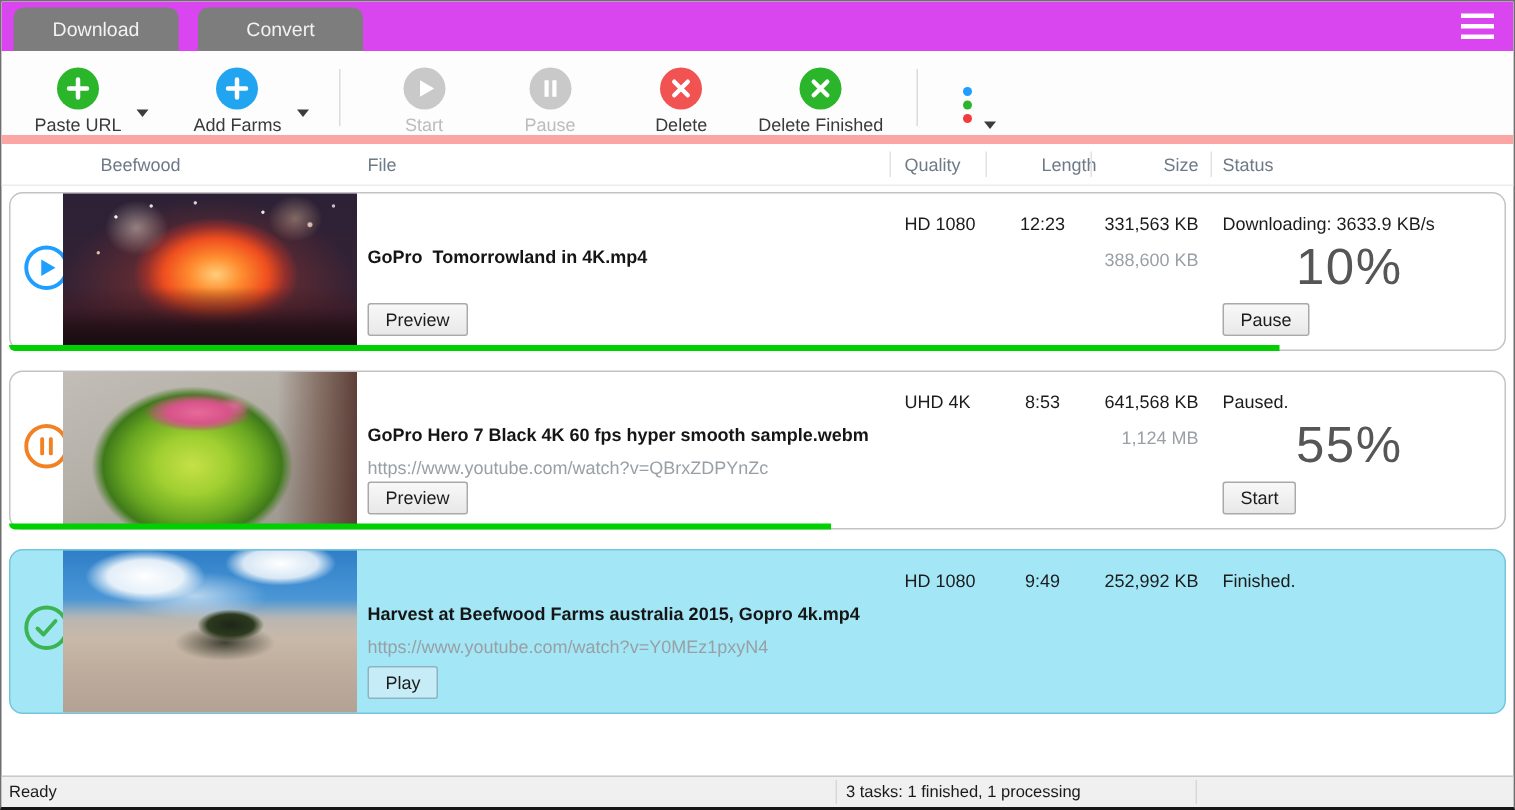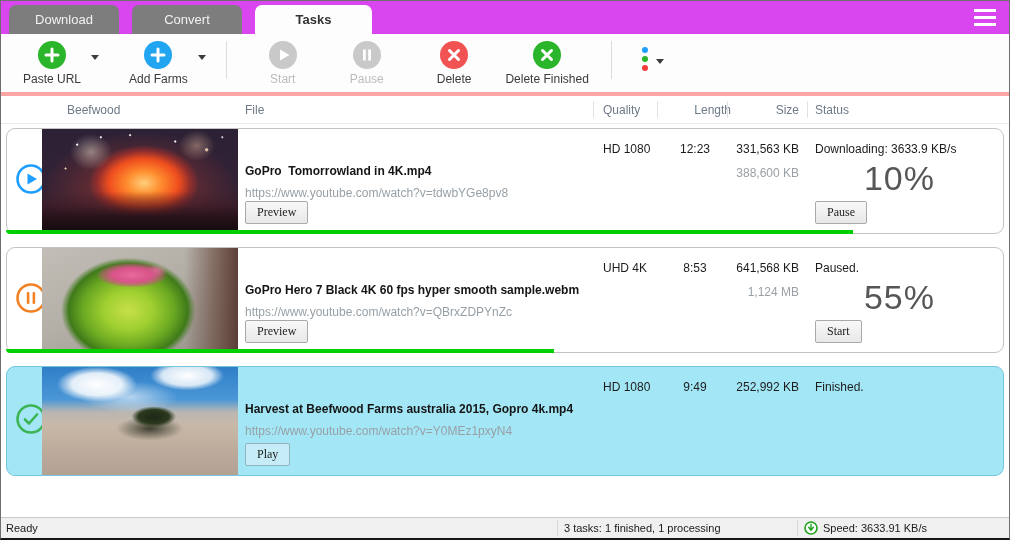--- a/index.html
+++ b/index.html
@@ -12,21 +12,21 @@
   
   .titlebar { position:relative; height:33px; background:#d946ef; display:flex; align-items:flex-end; padding-left:8px; }
   .tab { width:110px; height:29px; display:flex; align-items:center; justify-content:center;
          font-size:13px; border-radius:7px 7px 0 0; margin-right:13px; cursor:pointer; }
   .tab.inactive { background:#7d7d7d; color:#f2f2f2; }
   .tab.active { width:117px; background:#fdfdfd; color:#333; font-weight:bold; }
   .hamburger { position:absolute; right:13px; top:8px; display:flex; flex-direction:column; gap:4px; cursor:pointer; }
   .hamburger div { width:22px; height:3px; background:#fff; }
 
   
-  .toolbar { height:62px; background:#fdfdfd; border-bottom:4px solid #fca5a5; display:flex; align-items:center; padding-left:12px; }
+  .toolbar { height:62px; background:#fdfdfd; border-bottom:6px solid #fca5a5; display:flex; align-items:flex-end; padding-left:12px; }
   .tool { display:flex; flex-direction:column; align-items:center; justify-content:center; padding:0 10px; cursor:pointer; }
   .ticon { width:28px; height:28px; border-radius:50%; display:flex; align-items:center; justify-content:center; margin-bottom:3px; }
   .tlabel { font-size:12px; color:#3a3a3a; white-space:nowrap; }
   .tool.disabled .tlabel { color:#bcbcbc; }
   .ticon.green { background:#2bb52b; } .ticon.blue { background:#22a5f1; }
   .ticon.gray { background:#c9c9c9; } .ticon.red { background:#f15252; }
   .drop { width:0; height:0; border-left:4px solid transparent; border-right:4px solid transparent;
           border-top:5px solid #3c3c3c; margin:0 6px 12px 0; cursor:pointer; }
   .vsep { width:1px; height:38px; background:#dcdcdc; margin:0 16px 6px 14px; }
   .dots { display:flex; flex-direction:column; gap:3px; margin:0 8px 8px 14px; cursor:pointer; }
@@ -79,21 +79,21 @@
       linear-gradient(to top, #b3a294 0%, #bfae9e 28%, #c8b8a8 45%, rgba(200,185,170,.85) 58%, transparent 70%),
       linear-gradient(#2f7fc8 0%, #4f9ad8 35%, #8abde4 60%, #b9d8ec 75%); }
 
   .file-col { position:absolute; left:238px; top:11px; bottom:9px; width:350px;margin-top:24px; }
   .fname { font-size:12px; font-weight:bold; color:#151515; white-space:pre; }
   .furl { font-size:12px; color:#98a0a6; margin-top:8px; }
   .fbtns { position:absolute; bottom:0; left:0; display:flex; gap:6px; }
 
   .btn { font-size:12px; padding:3px 11px; color:#1c1c1c; background:linear-gradient(#f8f8f8,#e8e8e8);
          border:1px solid #a9a9a9; border-radius:2px; cursor:pointer; white-space:nowrap;
-         font-family:Liberation Serif, serif; }
+         font-family:Liberation Sans, sans-serif; }
   .selected .btn { background:#c6edf7; border-color:#8fb4bf; }
 
   .cell { font-size:12px; color:#1c1c1c; position:absolute; top:13px; }
   .cell-quality { left:596px; }
   .cell-length { left:650px; width:76px; text-align:center; }
   .cell-size { left:700px; width:92px; text-align:right; }
   .size2 { color:#9aa0a6; margin-top:10px; }
   .cell-status { left:808px; }
   .percent { position:absolute; top:30px; left:798px; width:130px; text-align:right;
              font-size:34px; color:#565656; letter-spacing:1px; }
@@ -112,23 +112,20 @@
 <body>
 
 <div class="window">
 
   <div class="titlebar">
     <div class="tab inactive">
         <span>Download</span>
       </div>
     <div class="tab inactive">
         <span>Convert</span>
-      </div>
-    <div class="tab active">
-        <span>Tasks</span>
       </div>
     <div class="hamburger">
         <div></div>
         <div></div>
         <div></div>
       </div>
   </div>
 
   <div class="toolbar">
     <div class="tool">
@@ -218,21 +215,20 @@
     <div class="task-row">
       <span class="state-icon">
         <svg width="32" height="32" viewBox="0 0 32 32">
             <circle cx="16" cy="16" r="13.5" fill="none" stroke="#1e9fff" stroke-width="2.6"></circle>
             <path d="M12.5 10.5L22 16l-9.5 5.5Z" fill="#1e9fff"></path>
           </svg>
       </span>
       <div class="thumb thumb-fireworks"></div>
       <div class="file-col">
         <div class="fname">GoPro  Tomorrowland in 4K.mp4</div>
-        <div class="furl">https://www.youtube.com/watch?v=tdwbYGe8pv8</div>
         <div class="fbtns">
           <button class="btn">Preview</button>
         </div>
       </div>
       <span class="cell cell-quality">HD 1080</span>
       <span class="cell cell-length">12:23</span>
       <div class="cell cell-size">
         <div>331,563 KB</div>
         <div class="size2">388,600 KB</div>
       </div>
@@ -293,22 +289,15 @@
       <span class="cell cell-status">Finished.</span>
     </div>
 
   </div>
 
   <div class="statusbar">
     <span class="sb-ready">Ready</span>
     <i class="sb-sep" style="left:556px;"></i>
     <span class="sb-tasks">3 tasks: 1 finished, 1 processing</span>
     <i class="sb-sep" style="left:796px;"></i>
-    <span class="sb-speed">
-      <svg width="14" height="14" viewBox="0 0 14 14">
-          <circle cx="7" cy="7" r="6" fill="#fff" stroke="#1fa31f" stroke-width="1.6"></circle>
-          <path d="M7 3.2v5.2M4.7 6.3L7 9.2l2.3-2.9" stroke="#1fa31f" stroke-width="1.4" fill="none" stroke-linecap="round" stroke-linejoin="round"></path>
-        </svg>
-      <span>Speed: 3633.91 KB/s</span>
-    </span>
   </div>
 
 </div>
 
 </body></html>

